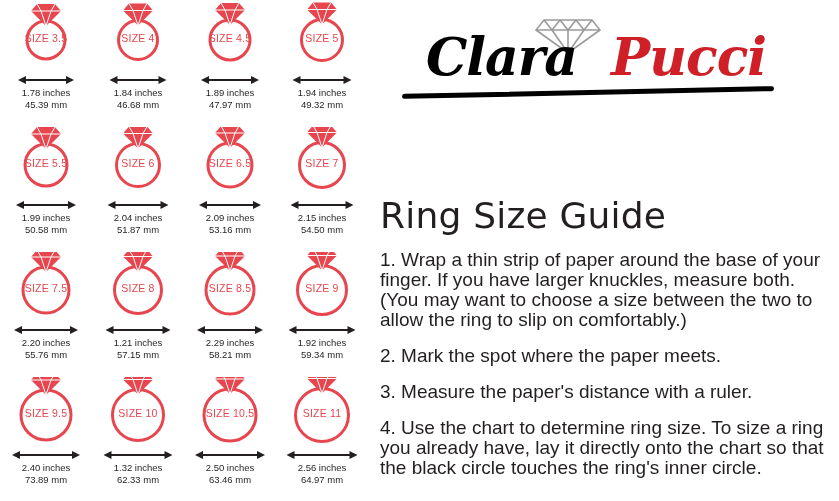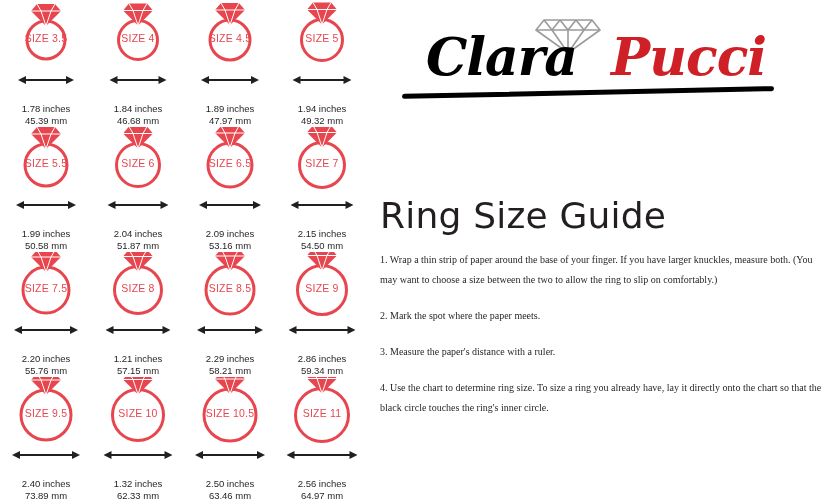--- a/index.html
+++ b/index.html
@@ -66,21 +66,20 @@
   }
   .meas {
     position: absolute;
     left: 0;
     top: 87px;
     width: 92px;
     text-align: center;
     font-size: 9.5px;
     line-height: 12px;
     color: #231f20;
-    margin-top: 16px;
   }
 
   
   .right {
     position: absolute;
     left: 372px;
     top: 0;
     width: 467px;
     height: 501px;
   }
@@ -131,25 +130,25 @@
     font-family: "DejaVu Sans", sans-serif;
     letter-spacing: .2px;
   }
   .steps {
     position: absolute;
     left: 8px;
     top: 250px;
     width: 452px;
   }
   .step {
-    font-size: 10px;
+    font-size: 19px;
     line-height: 20px;
     color: #231f20;
     margin-bottom: 16px;
-    font-family: Liberation Serif, serif;
+    font-family: Liberation Sans, sans-serif;
   }
 </style>
 </head>
 <body>
 
 <div class="page">
 
   <div class="chart">
       <div class="cell">
         <div class="ring-wrap">
@@ -464,21 +463,21 @@
             </g>
           </svg>
           <div class="size-label">SIZE 9</div>
         </div>
         <svg class="arrow" width="67" height="10" viewBox="0 0 67 10">
           <line x1="6" y1="5" x2="61" y2="5" stroke="#231f20" stroke-width="2"></line>
           <polygon points="0,5 8,1 8,9" fill="#231f20"></polygon>
           <polygon points="67,5 59,1 59,9" fill="#231f20"></polygon>
         </svg>
         <div class="meas">
-          <div>2.86 inches</div>
+          <div>1.92 inches</div>
           <div>59.34 mm</div>
         </div>
       </div>
       <div class="cell">
         <div class="ring-wrap">
           <svg class="ring-svg" width="92" height="72" viewBox="0 0 92 72">
             <circle cx="46" cy="38" r="25" fill="none" stroke="#e8464f" stroke-width="3"></circle>
             <g fill="#e8464f">
               <path d="M 31 3 L 37 -4 L 55 -4 L 61 3 L 46 18 Z"></path>
               <g stroke="#ffffff" stroke-width="1">

